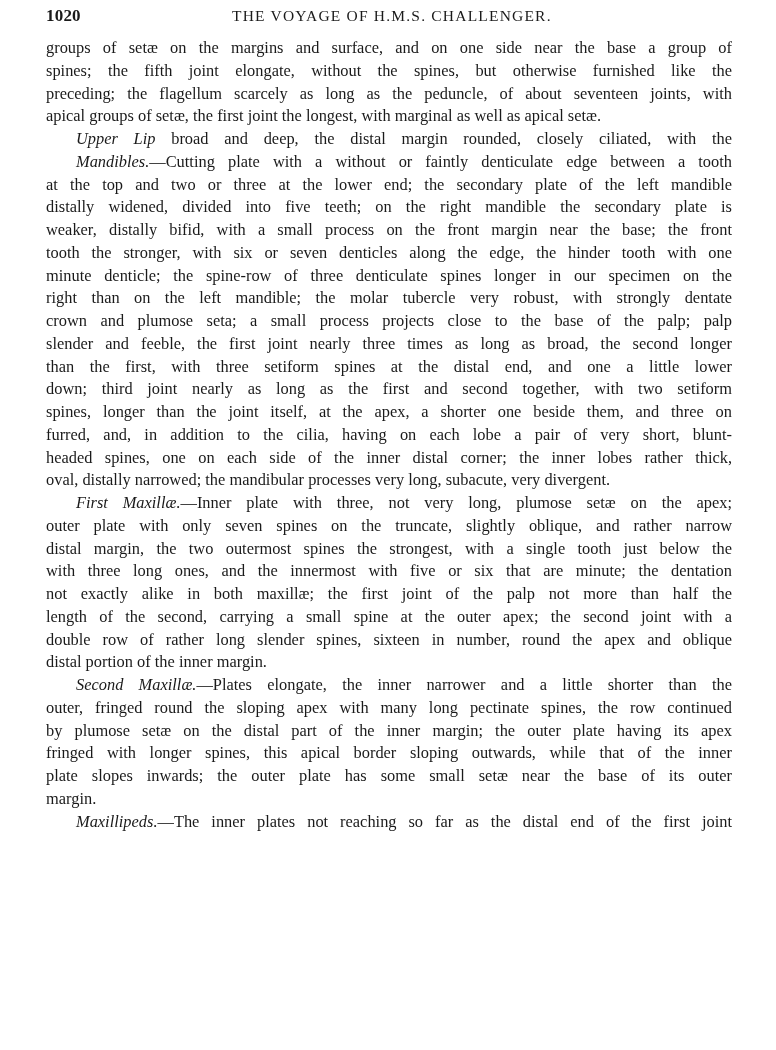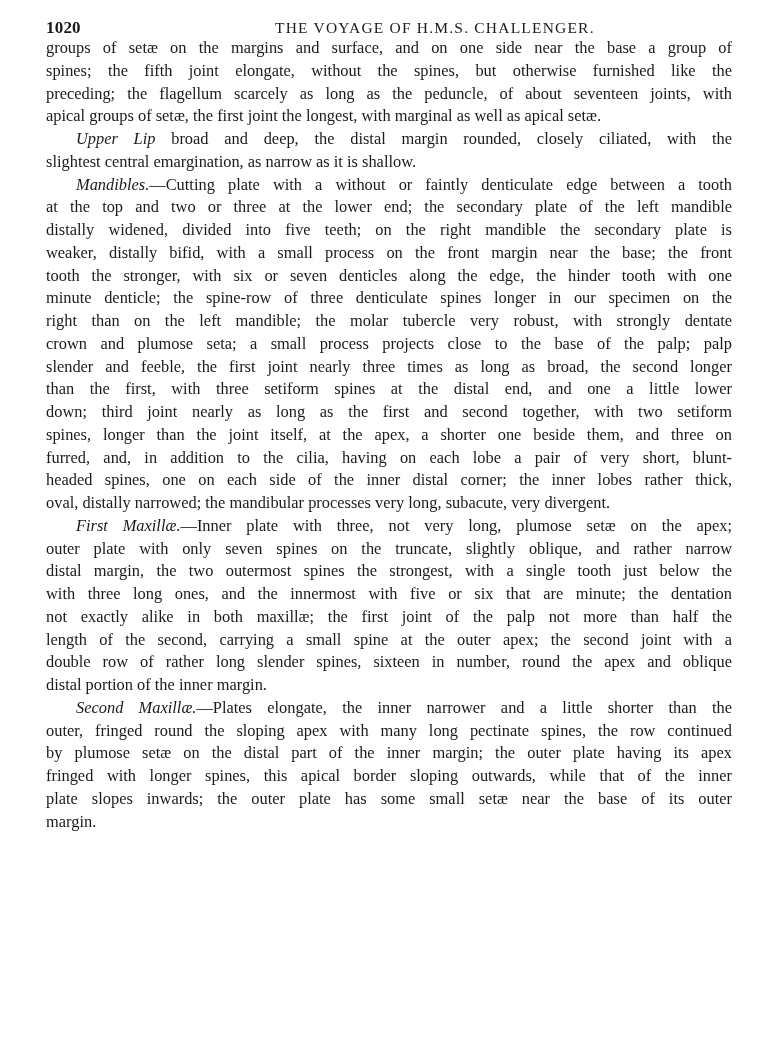--- a/index.html
+++ b/index.html
@@ -1,27 +1,27 @@
 <!DOCTYPE html>
 <html><head>
 <meta charset="utf-8">
 <style>
   html, body { margin: 0; padding: 0; }
   body {
     width: 776px; height: 1050px; background: #ffffff; position: relative; overflow: hidden;
     font-family: "Liberation Serif", "DejaVu Serif", serif; color: #1a1a1a;
   }
   .header {
-    position: absolute; top: 14px; left: 46px; width: 686px; height: 24px; text-align: center;
+    position: absolute; top: 2px; left: 46px; width: 686px; height: 24px; text-align: center;
   }
   .page-num {
     position: absolute; left: 0; top: 4px; font-size: 17px; font-weight: bold; letter-spacing: 0.2px;
   }
   .running-title {
-    position: absolute; left: 186px; top: 5px; font-size: 15.5px; letter-spacing: 1.2px; margin-left: 43px;
+    position: absolute; left: 186px; top: 5px; font-size: 15.5px; letter-spacing: 1.2px;
   }
   .body-text {
     position: absolute; top: 37px; left: 46px; width: 686px;
   }
   .line {
     height: 22.75px; line-height: 22.75px; font-size: 16.4px; white-space: nowrap;
     text-align: justify; text-align-last: justify; overflow: visible;
   }
   .line.last { text-align-last: left; }
   .line.indent { padding-left: 30px; }
@@ -39,21 +39,20 @@
 
   <div>
     <div class="line">groups of setæ on the margins and surface, and on one side near the base a group of</div>
     <div class="line">spines; the fifth joint elongate, without the spines, but otherwise furnished like the</div>
     <div class="line">preceding; the flagellum scarcely as long as the peduncle, of about seventeen joints, with</div>
     <div class="line last">apical groups of setæ, the first joint the longest, with marginal as well as apical setæ.</div>
   </div>
 
   <div>
     <div class="line indent"><span class="it">Upper Lip</span><span> broad and deep, the distal margin rounded, closely ciliated, with the</span></div>
-    <div class="line last">slightest central emargination, as narrow as it is shallow.</div>
   </div>
 
   <div>
     <div class="line indent"><span class="it">Mandibles.</span><span>—Cutting plate with a without or faintly denticulate edge between a tooth</span></div>
     <div class="line">at the top and two or three at the lower end; the secondary plate of the left mandible</div>
     <div class="line">distally widened, divided into five teeth; on the right mandible the secondary plate is</div>
     <div class="line">weaker, distally bifid, with a small process on the front margin near the base; the front</div>
     <div class="line">tooth the stronger, with six or seven denticles along the edge, the hinder tooth with one</div>
     <div class="line">minute denticle; the spine-row of three denticulate spines longer in our specimen on the</div>
     <div class="line">right than on the left mandible; the molar tubercle very robust, with strongly dentate</div>
@@ -83,14 +82,17 @@
 
   <div>
     <div class="line indent"><span class="it">Second Maxillæ.</span><span>—Plates elongate, the inner narrower and a little shorter than the</span></div>
     <div class="line">outer, fringed round the sloping apex with many long pectinate spines, the row continued</div>
     <div class="line">by plumose setæ on the distal part of the inner margin; the outer plate having its apex</div>
     <div class="line">fringed with longer spines, this apical border sloping outwards, while that of the inner</div>
     <div class="line">plate slopes inwards; the outer plate has some small setæ near the base of its outer</div>
     <div class="line last">margin.</div>
   </div>
 
+  <div>
+    <div class="line indent"><span class="it">Maxillipeds.</span><span>—The inner plates not reaching so far as the distal end of the first joint</span></div>
+  </div>
 
 </div>
 
 </body></html>

